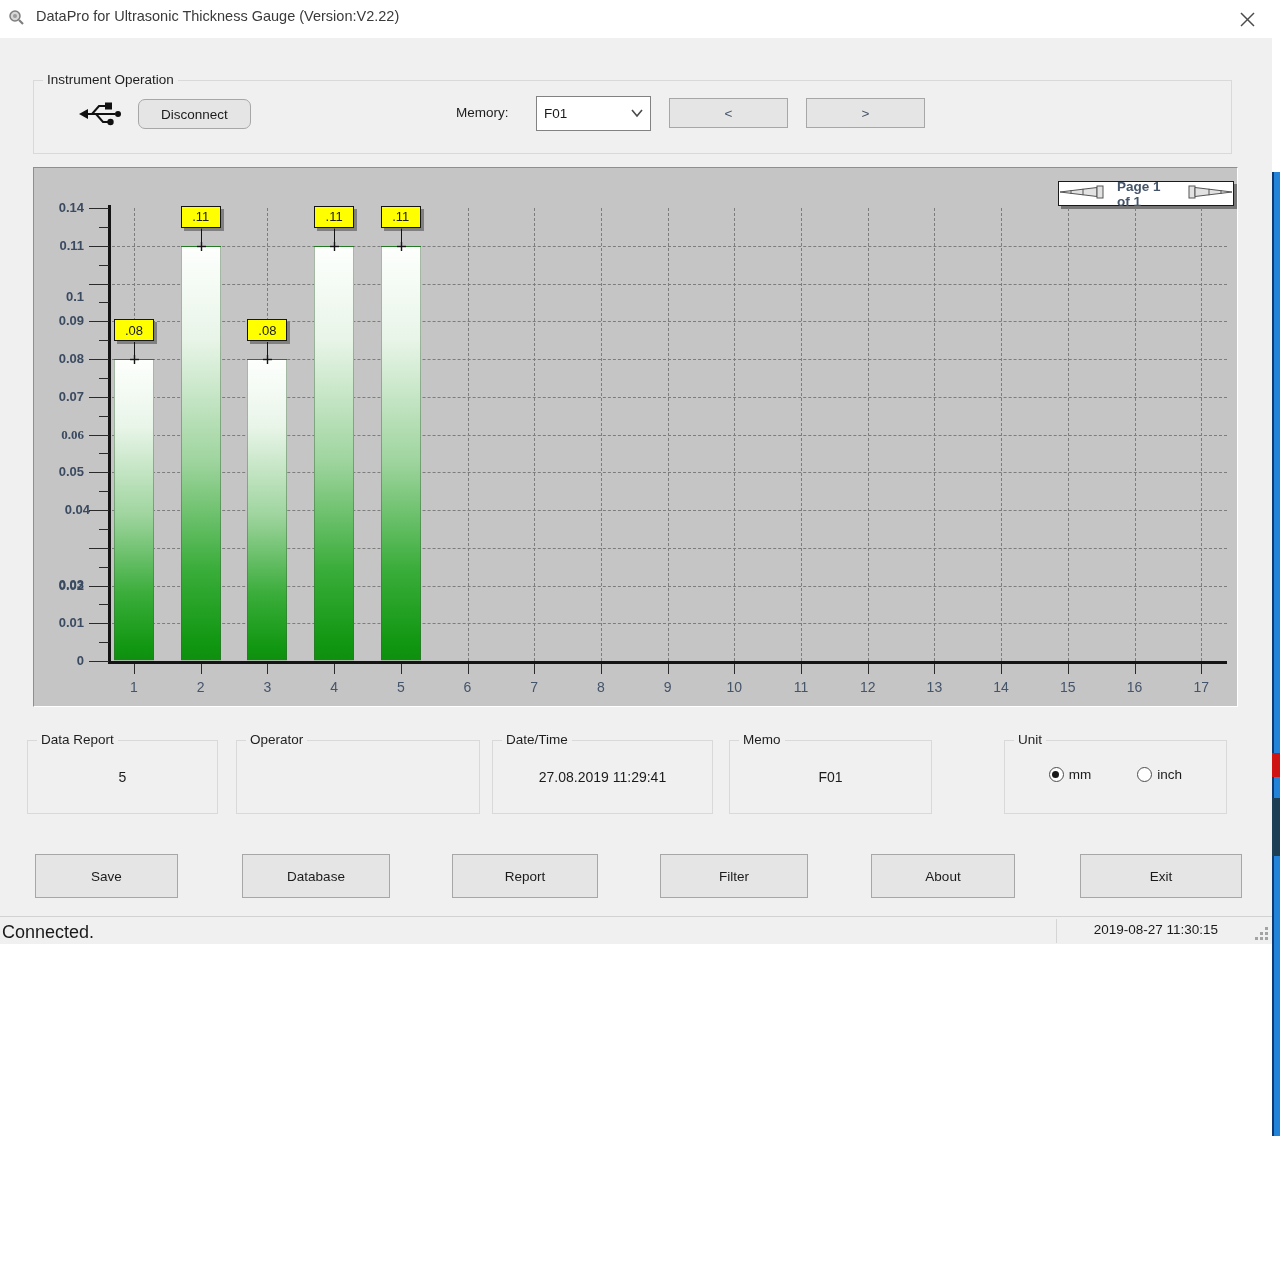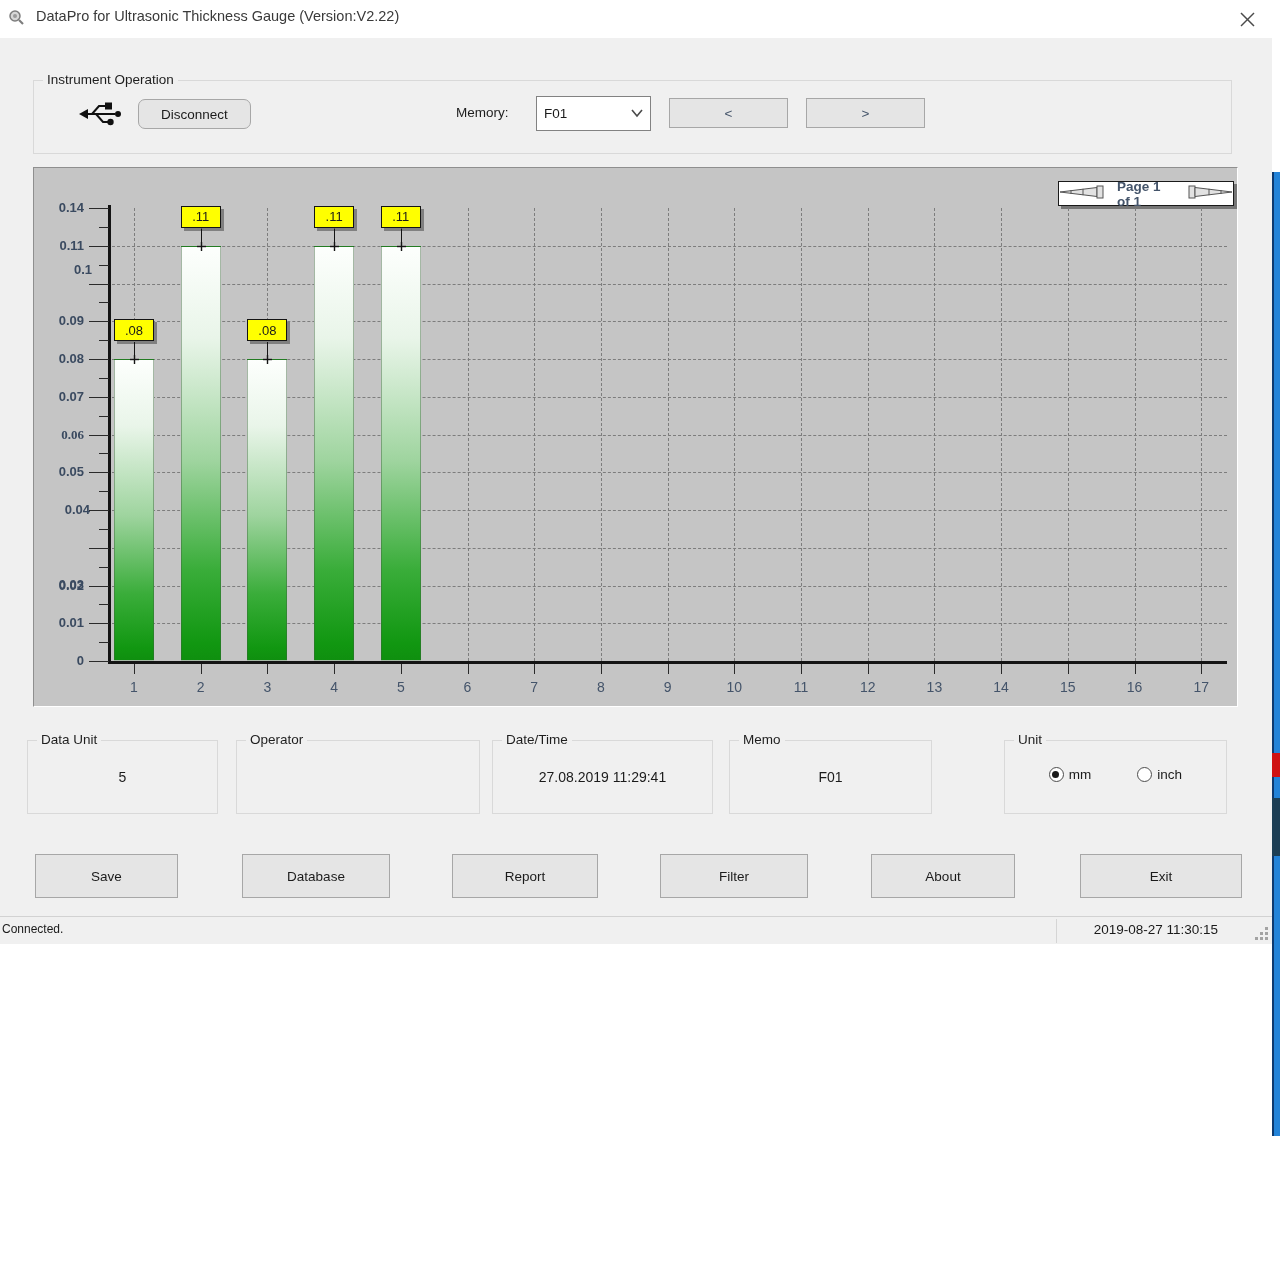--- a/index.html
+++ b/index.html
@@ -44,21 +44,21 @@
 
   
   .ival { position:absolute; left:0; right:0; top:28px; text-align:center; font-size:14px; color:#1b1b1b; }
   .radio-row { position:absolute; left:0; right:0; top:26px; display:flex; justify-content:center; gap:46px; }
   .radio { display:flex; align-items:center; gap:5px; font-size:13.5px; color:#1b1b1b; }
   .rdot { width:15px; height:15px; border-radius:50%; border:1.5px solid #4d4d4d; background:#fff; position:relative; }
   .rdot.sel::after { content:""; position:absolute; left:2.5px; top:2.5px; width:7px; height:7px; border-radius:50%; background:#1a1a1a; }
 
   
   .statusbar { position:absolute; left:0; top:916px; width:1272px; height:28px; background:#f0f0f0; border-top:1px solid #d2d2d2; }
-  .statusbar .stext { position:absolute; left:2px; top:5px; font-size:12px; color:#1a1a1a; }
+  .statusbar .stext { position:absolute; left:2px; top:5px; font-size:18px; color:#1a1a1a; }
   .statusbar .ssep { position:absolute; left:1056px; top:2px; width:1px; height:24px; background:#d5d5d5; }
   .statusbar .stime { position:absolute; right:54px; top:5px; font-size:13.5px; color:#1a1a1a; }
   .grip { position:absolute; right:4px; bottom:4px; width:14px; height:14px; }
   .grip i { position:absolute; width:3px; height:3px; background:#a3a3a3; }
 
   
   .edge-strip { position:absolute; left:1272px; top:172px; width:8px; height:964px;
                 background:linear-gradient(to right,#0d3a70 0 2px,#2383d8 2px 100%); }
   .edge-red { position:absolute; left:0; width:8px; background:#cf1212; }
   .edge-dark { position:absolute; left:0; width:8px; background:#1d3f55; }
@@ -177,21 +177,21 @@
         <div class="bar" style="left: 213.4px; top: 191px; width: 40px; height: 302px;"></div>
         <div class="bar" style="left: 280.1px; top: 77.75px; width: 40px; height: 415.25px;"></div>
         <div class="bar" style="left: 346.8px; top: 77.75px; width: 40px; height: 415.25px;"></div>
         <div class="spine" style="left: 74px; top: 37px; width: 3px; height: 458px;"></div>
         <div class="spine" style="left: 74px; top: 493px; width: 1119px; height: 3px;"></div>
         <div class="ytick" style="left: 55px; top: 40px; width: 20px;"></div>
         <div class="ylab" style="top: 32px;">0.14</div>
         <div class="ytick" style="left: 55px; top: 77.75px; width: 20px;"></div>
         <div class="ylab" style="top: 69.75px;">0.11</div>
         <div class="ytick" style="left: 55px; top: 115.5px; width: 20px;"></div>
-        <div class="ylab" style="top: 94px; margin-left: 8px;">0.1</div>
+        <div class="ylab" style="top: 121px;">0.1</div>
         <div class="ytick" style="left: 55px; top: 153.25px; width: 20px;"></div>
         <div class="ylab" style="top: 145.25px;">0.09</div>
         <div class="ytick" style="left: 55px; top: 191px; width: 20px;"></div>
         <div class="ylab" style="top: 183px;">0.08</div>
         <div class="ytick" style="left: 55px; top: 228.75px; width: 20px;"></div>
         <div class="ylab" style="top: 220.75px;">0.07</div>
         <div class="ytick" style="left: 55px; top: 266.5px; width: 20px;"></div>
         <div class="ylab" style="top: 258.5px; font-family: Liberation Serif, serif;">0.06</div>
         <div class="ytick" style="left: 55px; top: 304.25px; width: 20px;"></div>
         <div class="ylab" style="top: 296.25px;">0.05</div>
@@ -277,21 +277,21 @@
           </svg></div>
         <div class="callout-box" style="left: 346.8px; top: 37.75px;">.11</div>
         <div class="stem" style="left: 366.8px; top: 60.75px; height: 13px;"></div>
         <div class="" style="position: absolute; left: 362.8px; top: 68.75px; width: 9px; height: 9px;"><svg width="9" height="9" viewBox="0 0 9 9">
             <line x1="4.5" y1="0" x2="4.5" y2="9" stroke="#141414" stroke-width="1.4"></line>
             <line x1="0" y1="4.5" x2="9" y2="4.5" stroke="#141414" stroke-width="1.4"></line>
           </svg></div>
       </div>
 
     <div class="groupbox" style="left:27px; top:740px; width:191px; height:74px;">
-      <span class="glabel">Data Unit</span>
+      <span class="glabel">Data Report</span>
       <div class="ival">5</div>
     </div>
     <div class="groupbox" style="left:236px; top:740px; width:244px; height:74px;">
       <span class="glabel">Operator</span>
       <div class="ival"></div>
     </div>
     <div class="groupbox" style="left:492px; top:740px; width:221px; height:74px;">
       <span class="glabel">Date/Time</span>
       <div class="ival">27.08.2019 11:29:41</div>
     </div>

